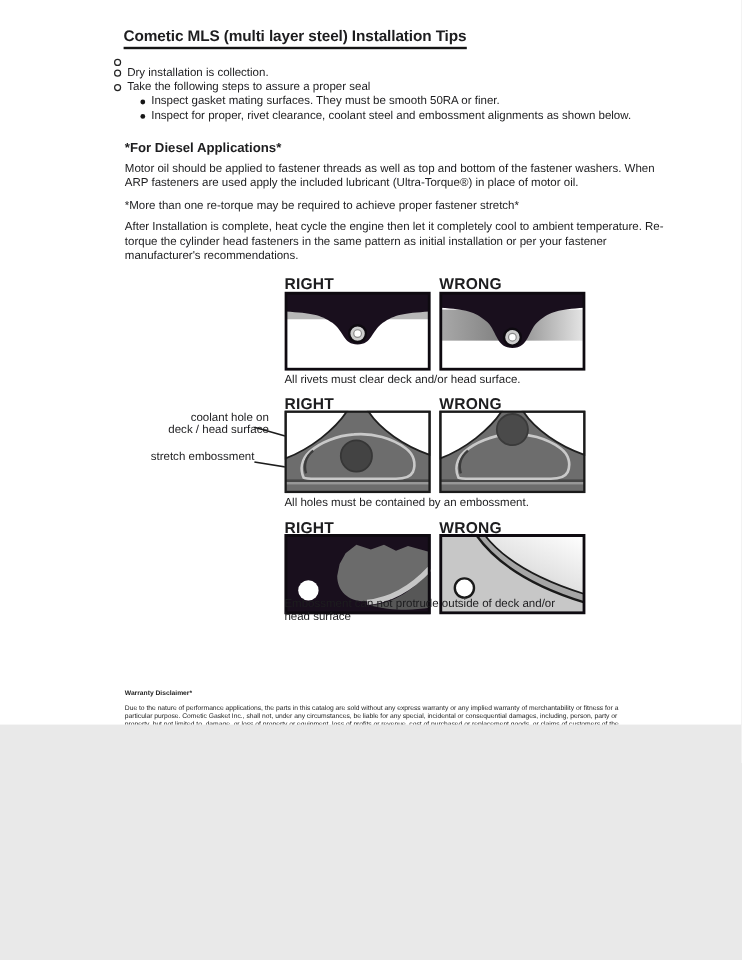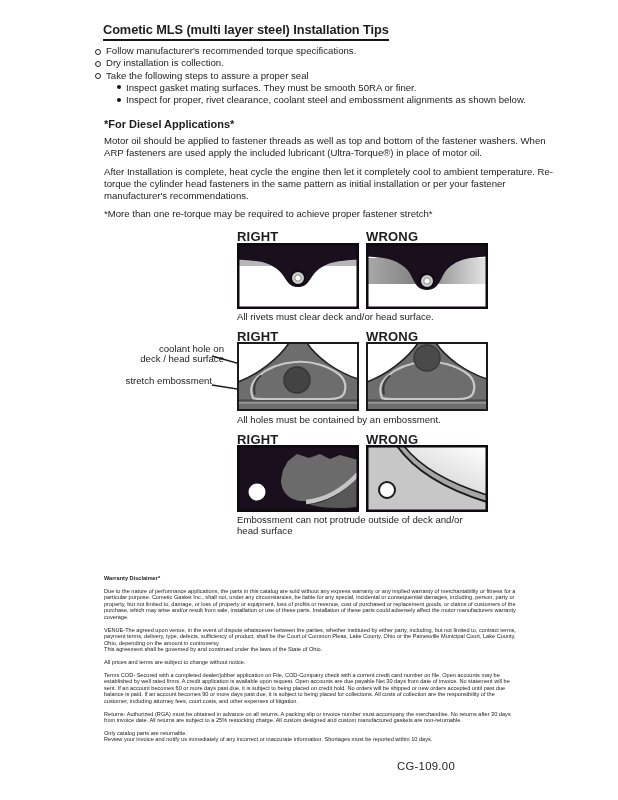--- a/index.html
+++ b/index.html
@@ -1,17 +1,17 @@
 <!DOCTYPE html>
 <html><head>
 <meta charset="utf-8">
 <style>
   html,body{margin:0;padding:0;background:#e9e9e9;}
   .page{
-    position:relative;width:618px;height:800px;margin:0 auto;background:#ffffff;
+    position:relative;width:618px;height:604px;margin:0 auto;background:#ffffff;
     font-family:"Liberation Sans", sans-serif;color:#1d1d1f;overflow:hidden;
   }
   .abs{position:absolute;}
   .title{
     font-size:12.8px;font-weight:bold;letter-spacing:-0.1px;
     border-bottom:2px solid #161616;padding-bottom:2px;display:inline-block;margin:0;
   }
   .intro{font-size:9.6px;line-height:12.3px;}
   .brow{display:flex;align-items:flex-start;gap:5px;}
   .brow.sub{margin-left:22px;}
@@ -34,21 +34,20 @@
 </head>
 <body>
 
 <div class="page">
 
   <h1 class="abs title" style="left:103px;top:22px;">Cometic MLS (multi layer steel) Installation Tips</h1>
 
   <div class="abs intro" style="left:95px;top:45px;width:460px;">
     <div class="brow">
       <span class="dot-o"></span>
-      <span>Follow manufacturer's recommended torque specifications.</span>
     </div>
     <div class="brow">
       <span class="dot-o"></span>
       <span>Dry installation is collection.</span>
     </div>
     <div class="brow">
       <span class="dot-o"></span>
       <span>Take the following steps to assure a proper seal</span>
     </div>
     <div class="brow sub">
@@ -57,22 +56,22 @@
     </div>
     <div class="brow sub">
       <span class="dot-f"></span>
       <span>Inspect for proper, rivet clearance, coolant steel and embossment alignments as shown below.</span>
     </div>
   </div>
 
   <div class="abs diesel" style="left:104px;top:118px;">
     <h2>*For Diesel Applications*</h2>
     <p>Motor oil should be applied to fastener threads as well as top and bottom of the fastener washers. When ARP fasteners are used apply the included lubricant (Ultra-Torque®) in place of motor oil.</p>
+    <p>*More than one re-torque may be required to achieve proper fastener stretch*</p>
     <p>After Installation is complete, heat cycle the engine then let it completely cool to ambient temperature. Re-torque the cylinder head fasteners in the same pattern as initial installation or per your fastener manufacturer's recommendations.</p>
-    <p>*More than one re-torque may be required to achieve proper fastener stretch*</p>
   </div>
 
   <div class="abs dlabel" style="left:237px;top:229px;">RIGHT</div>
   <div class="abs dlabel" style="left:366px;top:229px;">WRONG</div>
 
   <div class="abs dbox" style="left:237px;top:243px;height:66px;">
     <svg viewBox="0 0 122 66" width="122" height="66">
       <rect x="0" y="0" width="122" height="66" fill="#ffffff"></rect>
       <path d="M1,16 H53 L42,23 H1 Z" fill="#b7b7b7"></path>
       <path d="M121,16 H69 L80,23 H121 Z" fill="#b7b7b7"></path>
@@ -175,21 +174,21 @@
       <rect x="0" y="0" width="122" height="67" fill="#c7c7c7"></rect>
       <path d="M31,1 C46,22 72,42 121,57 L121,1 Z" fill="url(#gband)"></path>
       <path d="M31,1 C46,22 72,42 121,57 L121,50 C76,36 52,19 38,1 Z" fill="#a6a6a6"></path>
       <path d="M31,1 C46,22 72,42 121,57" stroke="#1a1a1a" stroke-width="2" fill="none"></path>
       <path d="M38,1 C52,19 76,36 121,50" stroke="#1a1a1a" stroke-width="1.5" fill="none"></path>
       <circle cx="21" cy="45" r="8" fill="#ffffff" stroke="#1a1a1a" stroke-width="2"></circle>
       <rect x="1.25" y="1.25" width="119.5" height="64.5" fill="none" stroke="#0e0a10" stroke-width="2.5"></rect>
     </svg>
   </div>
 
-  <div class="abs caption" style="left:237px;top:514px;width:228px;">Embossment can not protrude outside of deck and/or head surface</div>
+  <div class="abs caption" style="left:237px;top:498px;width:228px;">Embossment can not protrude outside of deck and/or head surface</div>
 
   <div class="abs legal" style="left:104px;top:575px;">
     <p class="lh">Warranty Disclaimer*</p>
     <p>Due to the nature of performance applications, the parts in this catalog are sold without any express warranty or any implied warranty of merchantability or fitness for a particular purpose.  Cometic Gasket Inc., shall not, under any circumstances, be liable for any special, incidental or consequential damages, including, person, party or property, but not limited to, damage, or loss of property or equipment, loss of profits or revenue, cost of purchased or replacement goods, or claims of customers of the purchase, which may arise and/or result from sale, installation or use of these parts.  Installation of these parts could adversely affect the motor manufacturers warranty coverage.</p>
     <p class="tight">VENUE-The agreed upon venue, in the event of dispute whatsoever between the parties, whether instituted by either party, including, but not limited to, contract terms, payment terms, delivery, type, defects, sufficiency of product, shall be the Court of Common Pleas, Lake County, Ohio or the Painesville Municipal Court, Lake County, Ohio, depending on the amount in controversy.</p>
     <p>This agreement shall be governed by and construed under the laws of the State of Ohio.</p>
     <p>All prices and terms are subject to change without notice.</p>
     <p>Terms COD- Secured with a completed dealer/jobber application on File, COD-Company check with a current credit card number on file.  Open accounts may be established by well rated firms.  A credit application is available upon request.  Open accounts are due payable Net 30 days from date of invoice.  No statement will be sent.  If an account becomes 60 or more days past due, it is subject to being placed on credit hold.  No orders will be shipped or new orders accepted until past due balance is paid.  If an account becomes 90 or more days past due, it is subject to being placed for collections.  All costs of collection are the responsibility of the customer, including attorney fees, court costs, and other expenses of litigation.</p>
     <p>Returns- Authorized (RGA) must be obtained in advance on all returns.  A packing slip or invoice number must accompany the merchandise.  No returns after 30 days from invoice date.  All returns are subject to a 25% restocking charge.  All custom designed and custom manufactured gaskets are non-returnable.</p>
     <p class="tight">Only catalog parts are returnable.</p>

